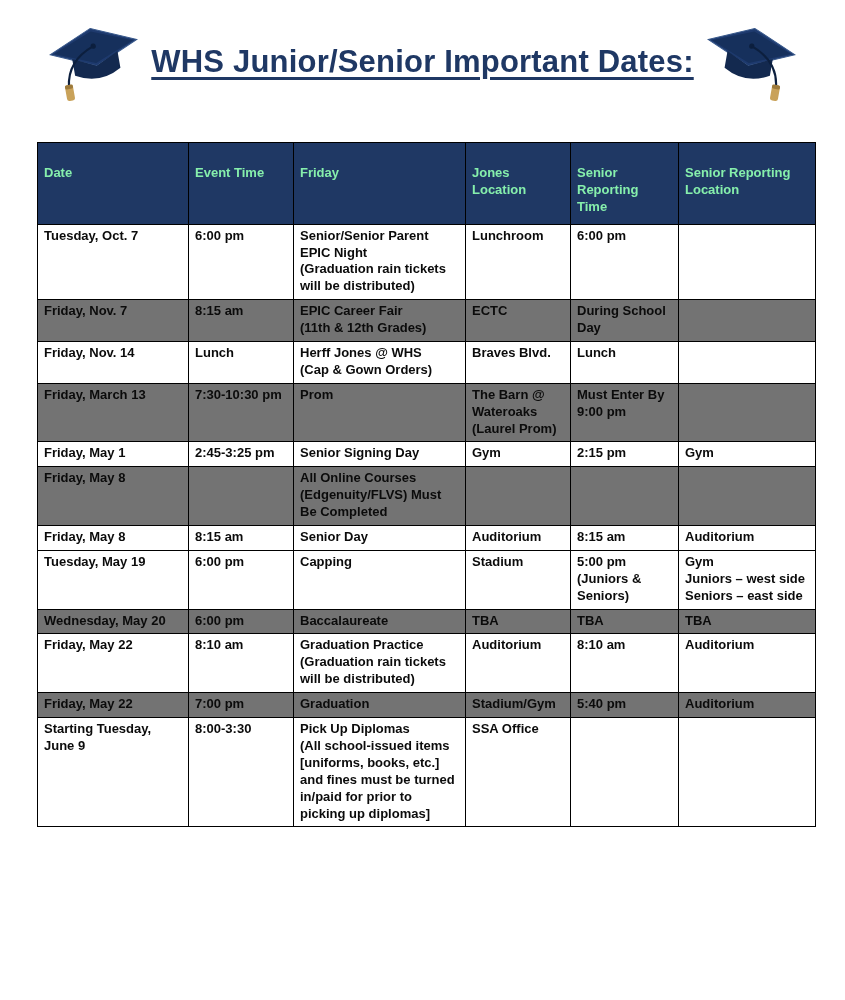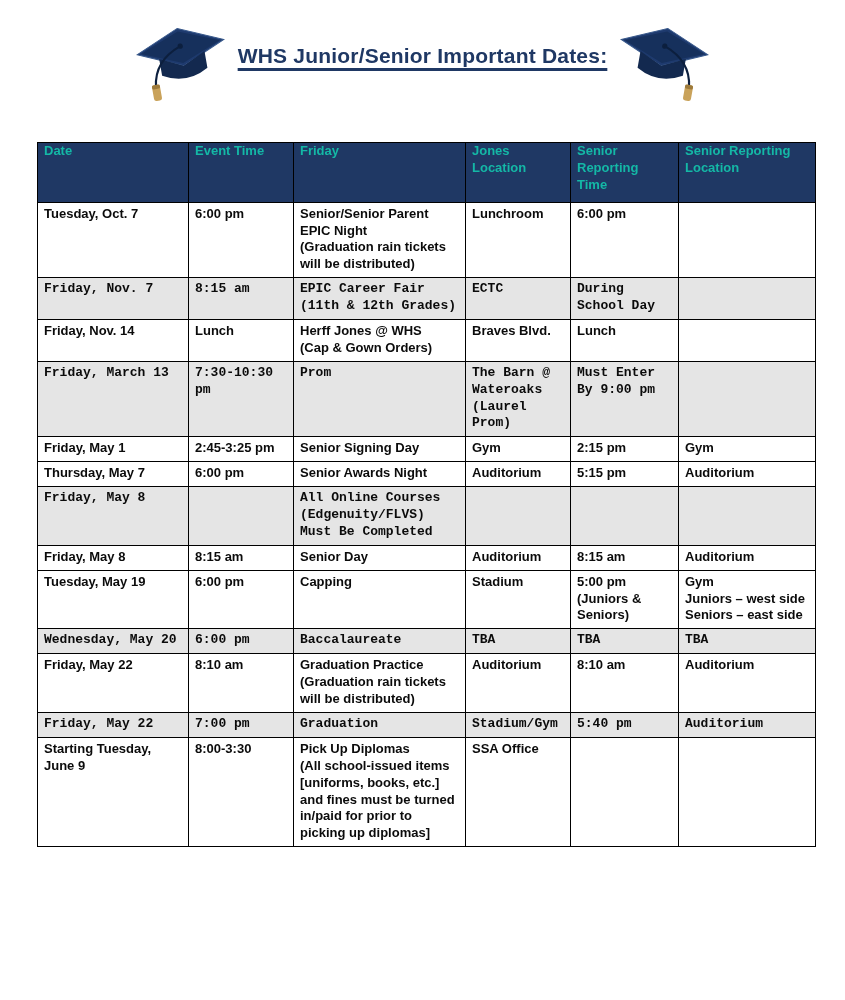--- a/index.html
+++ b/index.html
@@ -24,21 +24,21 @@
     gap: 10px;
     padding-top: 22px;
     height: 120px;
   }
   .cap {
     flex: 0 0 auto;
   }
   .cap.right svg { transform: scaleX(-1); }
   .title {
     color: #1f3864;
-    font-size: 21px;
+    font-size: 31px;
     font-weight: bold;
     text-decoration: underline;
     text-decoration-thickness: 2.5px;
     text-underline-offset: 5px;
     padding-top: 22px;
     letter-spacing: 0.2px;
     white-space: nowrap;
   }
   table.dates {
     border-collapse: collapse;
@@ -59,26 +59,26 @@
     font-size: 13px;
     font-weight: bold;
     text-align: left;
     vertical-align: top;
     line-height: 1.3;
     white-space: pre-line;
     word-wrap: break-word;
   }
   th {
     background: #1f3864;
-    color: #14b8a6;
-    padding-top: 0;
+    color: #86efac;
+    padding-top: 22px;
     padding-bottom: 8px;
   }
   td { color: #0b0b0b; background: #ffffff; }
-  tr.shaded td { background: #e5e5e5; font-family: Liberation Mono, monospace; }
+  tr.shaded td { background: #737373; }
 </style>
 </head>
 <body>
 
 <div class="page">
 
   <div class="header">
     <span class="cap left">
       <svg width="92" height="86" viewBox="0 0 92 86">
         <g transform="rotate(-10 46 34)">
@@ -164,28 +164,20 @@
           <td></td>
         </tr>
         <tr>
           <td>Friday, May 1</td>
           <td>2:45-3:25 pm</td>
           <td>Senior Signing Day</td>
           <td>Gym</td>
           <td>2:15 pm</td>
           <td>Gym</td>
         </tr>
-        <tr>
-          <td>Thursday, May 7</td>
-          <td>6:00 pm</td>
-          <td>Senior Awards Night</td>
-          <td>Auditorium</td>
-          <td>5:15 pm</td>
-          <td>Auditorium</td>
-        </tr>
         <tr class="shaded">
           <td>Friday, May 8</td>
           <td></td>
           <td>All Online Courses (Edgenuity/FLVS) Must Be Completed
 </td>
           <td></td>
           <td></td>
           <td></td>
         </tr>
         <tr>

